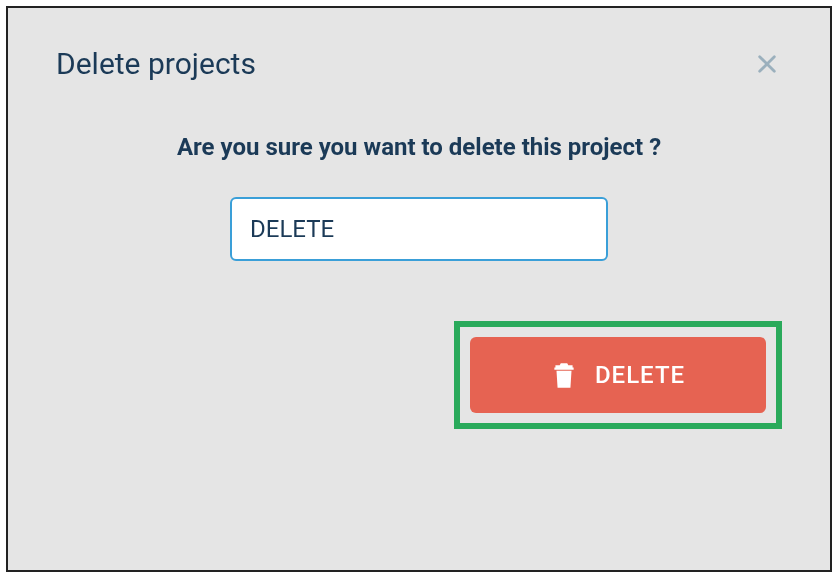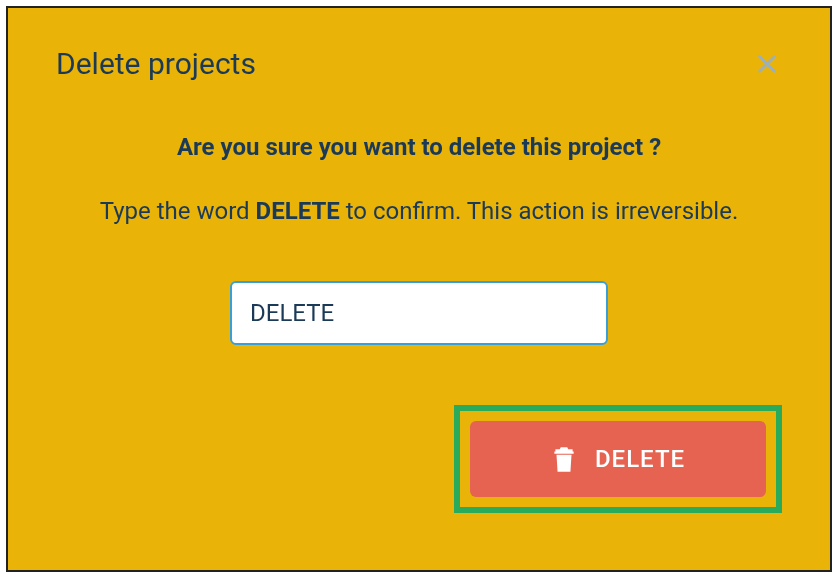--- a/index.html
+++ b/index.html
@@ -14,21 +14,21 @@
       height: 578px;
       position: relative;
     }
     .modal {
       position: absolute;
       top: 6px;
       left: 6px;
       right: 6px;
       bottom: 6px;
       border: 2px solid #222;
-      background: #eab308;
+      background: #e5e5e5;
       padding: 38px 48px 48px 48px;
     }
     .modal-header {
       display: flex;
       justify-content: space-between;
       align-items: center;
       margin-bottom: 52px;
     }
     .modal-title {
       font-size: 30px;
@@ -121,23 +121,20 @@
     <button class="close-btn">
       <svg viewBox="0 0 24 24" fill="none" stroke="#9bb0bd" stroke-width="3" stroke-linecap="round">
         <line x1="4" y1="4" x2="20" y2="20"></line>
         <line x1="20" y1="4" x2="4" y2="20"></line>
       </svg>
     </button>
   </div>
 
   <div class="modal-body">
     <p class="confirm-question">Are you sure you want to delete this project ?</p>
-    <p class="instruction">
-      <span>Type the word </span><strong>DELETE</strong><span> to confirm. This action is irreversible.</span>
-    </p>
     <input type="text" class="confirm-input" value="DELETE" style="">
   </div>
 
   <div class="modal-footer">
     <div class="highlight-box">
       <button class="delete-btn">
         <svg viewBox="0 0 24 28" fill="#ffffff">
           <path d="M3 7h18v2H3V7zm2 3h14l-1 16H6L5 10zM9 3h6l1 2h4v2H4V5h4l1-2z"></path>
         </svg>
         <span>DELETE</span>

